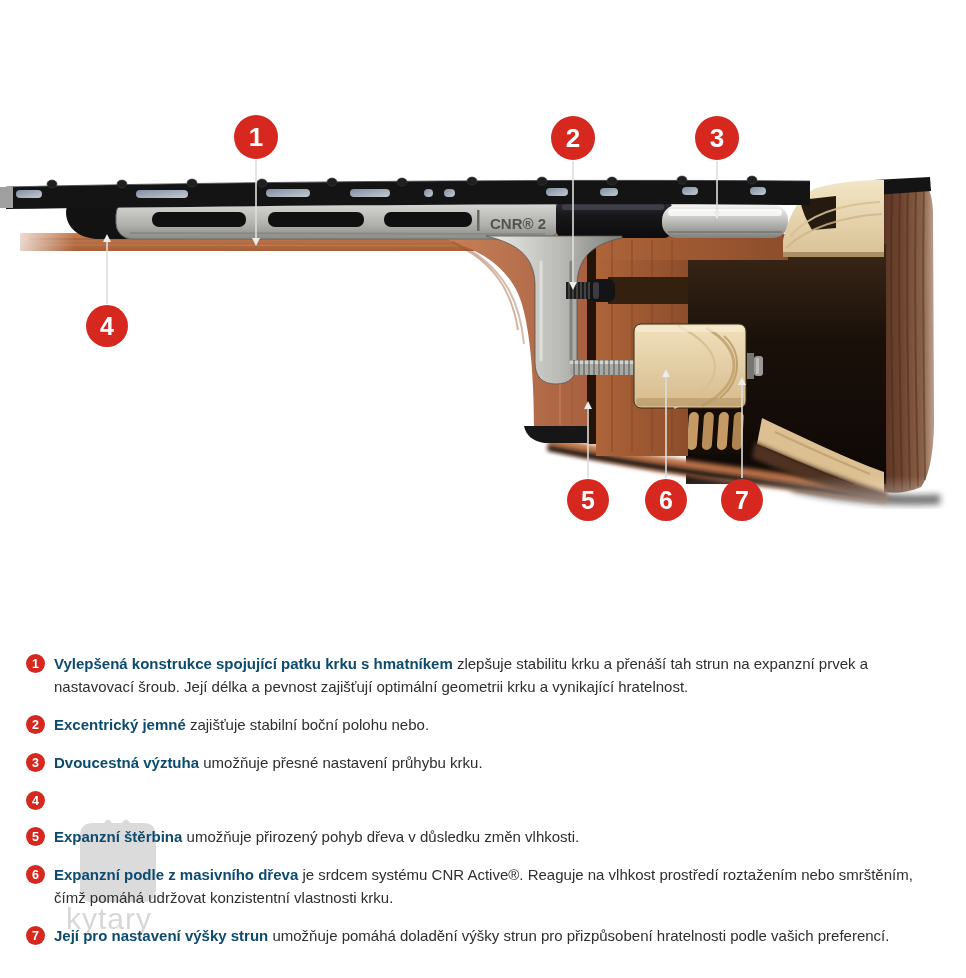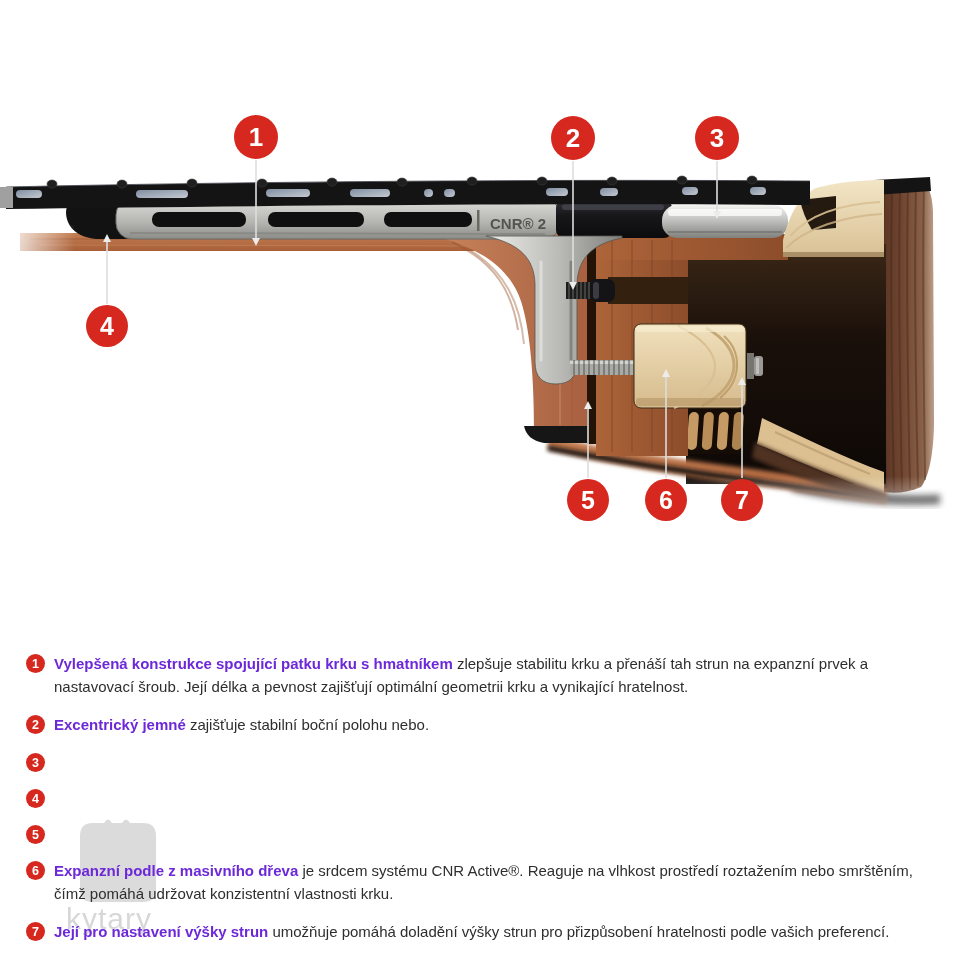--- a/index.html
+++ b/index.html
@@ -13,21 +13,21 @@
            box-shadow:0 0 0 0 transparent;}
   .callout.big{width:44px;height:44px;font-size:26px;}
   .callout.small{width:42px;height:42px;font-size:25px;}
   
   .legend{position:absolute;left:26px;top:652px;width:918px;z-index:2;}
   .legend-item{display:flex;gap:9px;margin-bottom:15px;}
   .legend-item .bullet{flex:0 0 auto;width:19px;height:19px;margin-top:2px;border-radius:50%;
         background:#d6281e;color:#fff;font-size:12.5px;font-weight:700;
         display:flex;align-items:center;justify-content:center;}
   .legend-item p{margin:0;font-size:15px;line-height:23px;color:#2e2e2e;}
-  .legend-item b{color:#6d28d9;}
+  .legend-item b{color:#0c4a6e;}
   
   .watermark{position:absolute;left:66px;top:814px;width:160px;z-index:1;pointer-events:none;}
   .watermark .wm-text{font-size:30px;font-weight:400;letter-spacing:1px;color:#bdbdbd;
         opacity:.6;margin-top:-8px;}
 </style>
 </head>
 <body>
 
 <div class="stage">
 
@@ -357,26 +357,28 @@
     <div class="legend-item">
       <span class="bullet">1</span>
       <p><b>Vylepšená konstrukce spojující patku krku s hmatníkem</b> <span>zlepšuje stabilitu krku a přenáší tah strun na expanzní prvek a nastavovací šroub. Její délka a pevnost zajišťují optimální geometrii krku a vynikající hratelnost.</span></p>
     </div>
     <div class="legend-item">
       <span class="bullet">2</span>
       <p><b>Excentrický jemné</b> <span>zajišťuje stabilní boční polohu nebo.</span></p>
     </div>
     <div class="legend-item">
       <span class="bullet">3</span>
+      <p><b>Dvoucestná výztuha</b> <span>umožňuje přesné nastavení průhybu krku.</span></p>
     </div>
     <div class="legend-item">
       <span class="bullet">4</span>
     </div>
     <div class="legend-item">
       <span class="bullet">5</span>
+      <p><b>Expanzní štěrbina</b> <span>umožňuje přirozený pohyb dřeva v důsledku změn vlhkosti.</span></p>
     </div>
     <div class="legend-item">
       <span class="bullet">6</span>
       <p><b>Expanzní podle z masivního dřeva</b> <span>je srdcem systému CNR Active®. Reaguje na vlhkost prostředí roztažením nebo smrštěním, čímž pomáhá udržovat konzistentní vlastnosti krku.</span></p>
     </div>
     <div class="legend-item">
       <span class="bullet">7</span>
       <p><b>Její pro nastavení výšky strun</b> <span>umožňuje pomáhá doladění výšky strun pro přizpůsobení hratelnosti podle vašich preferencí.</span></p>
     </div>
   </div>

